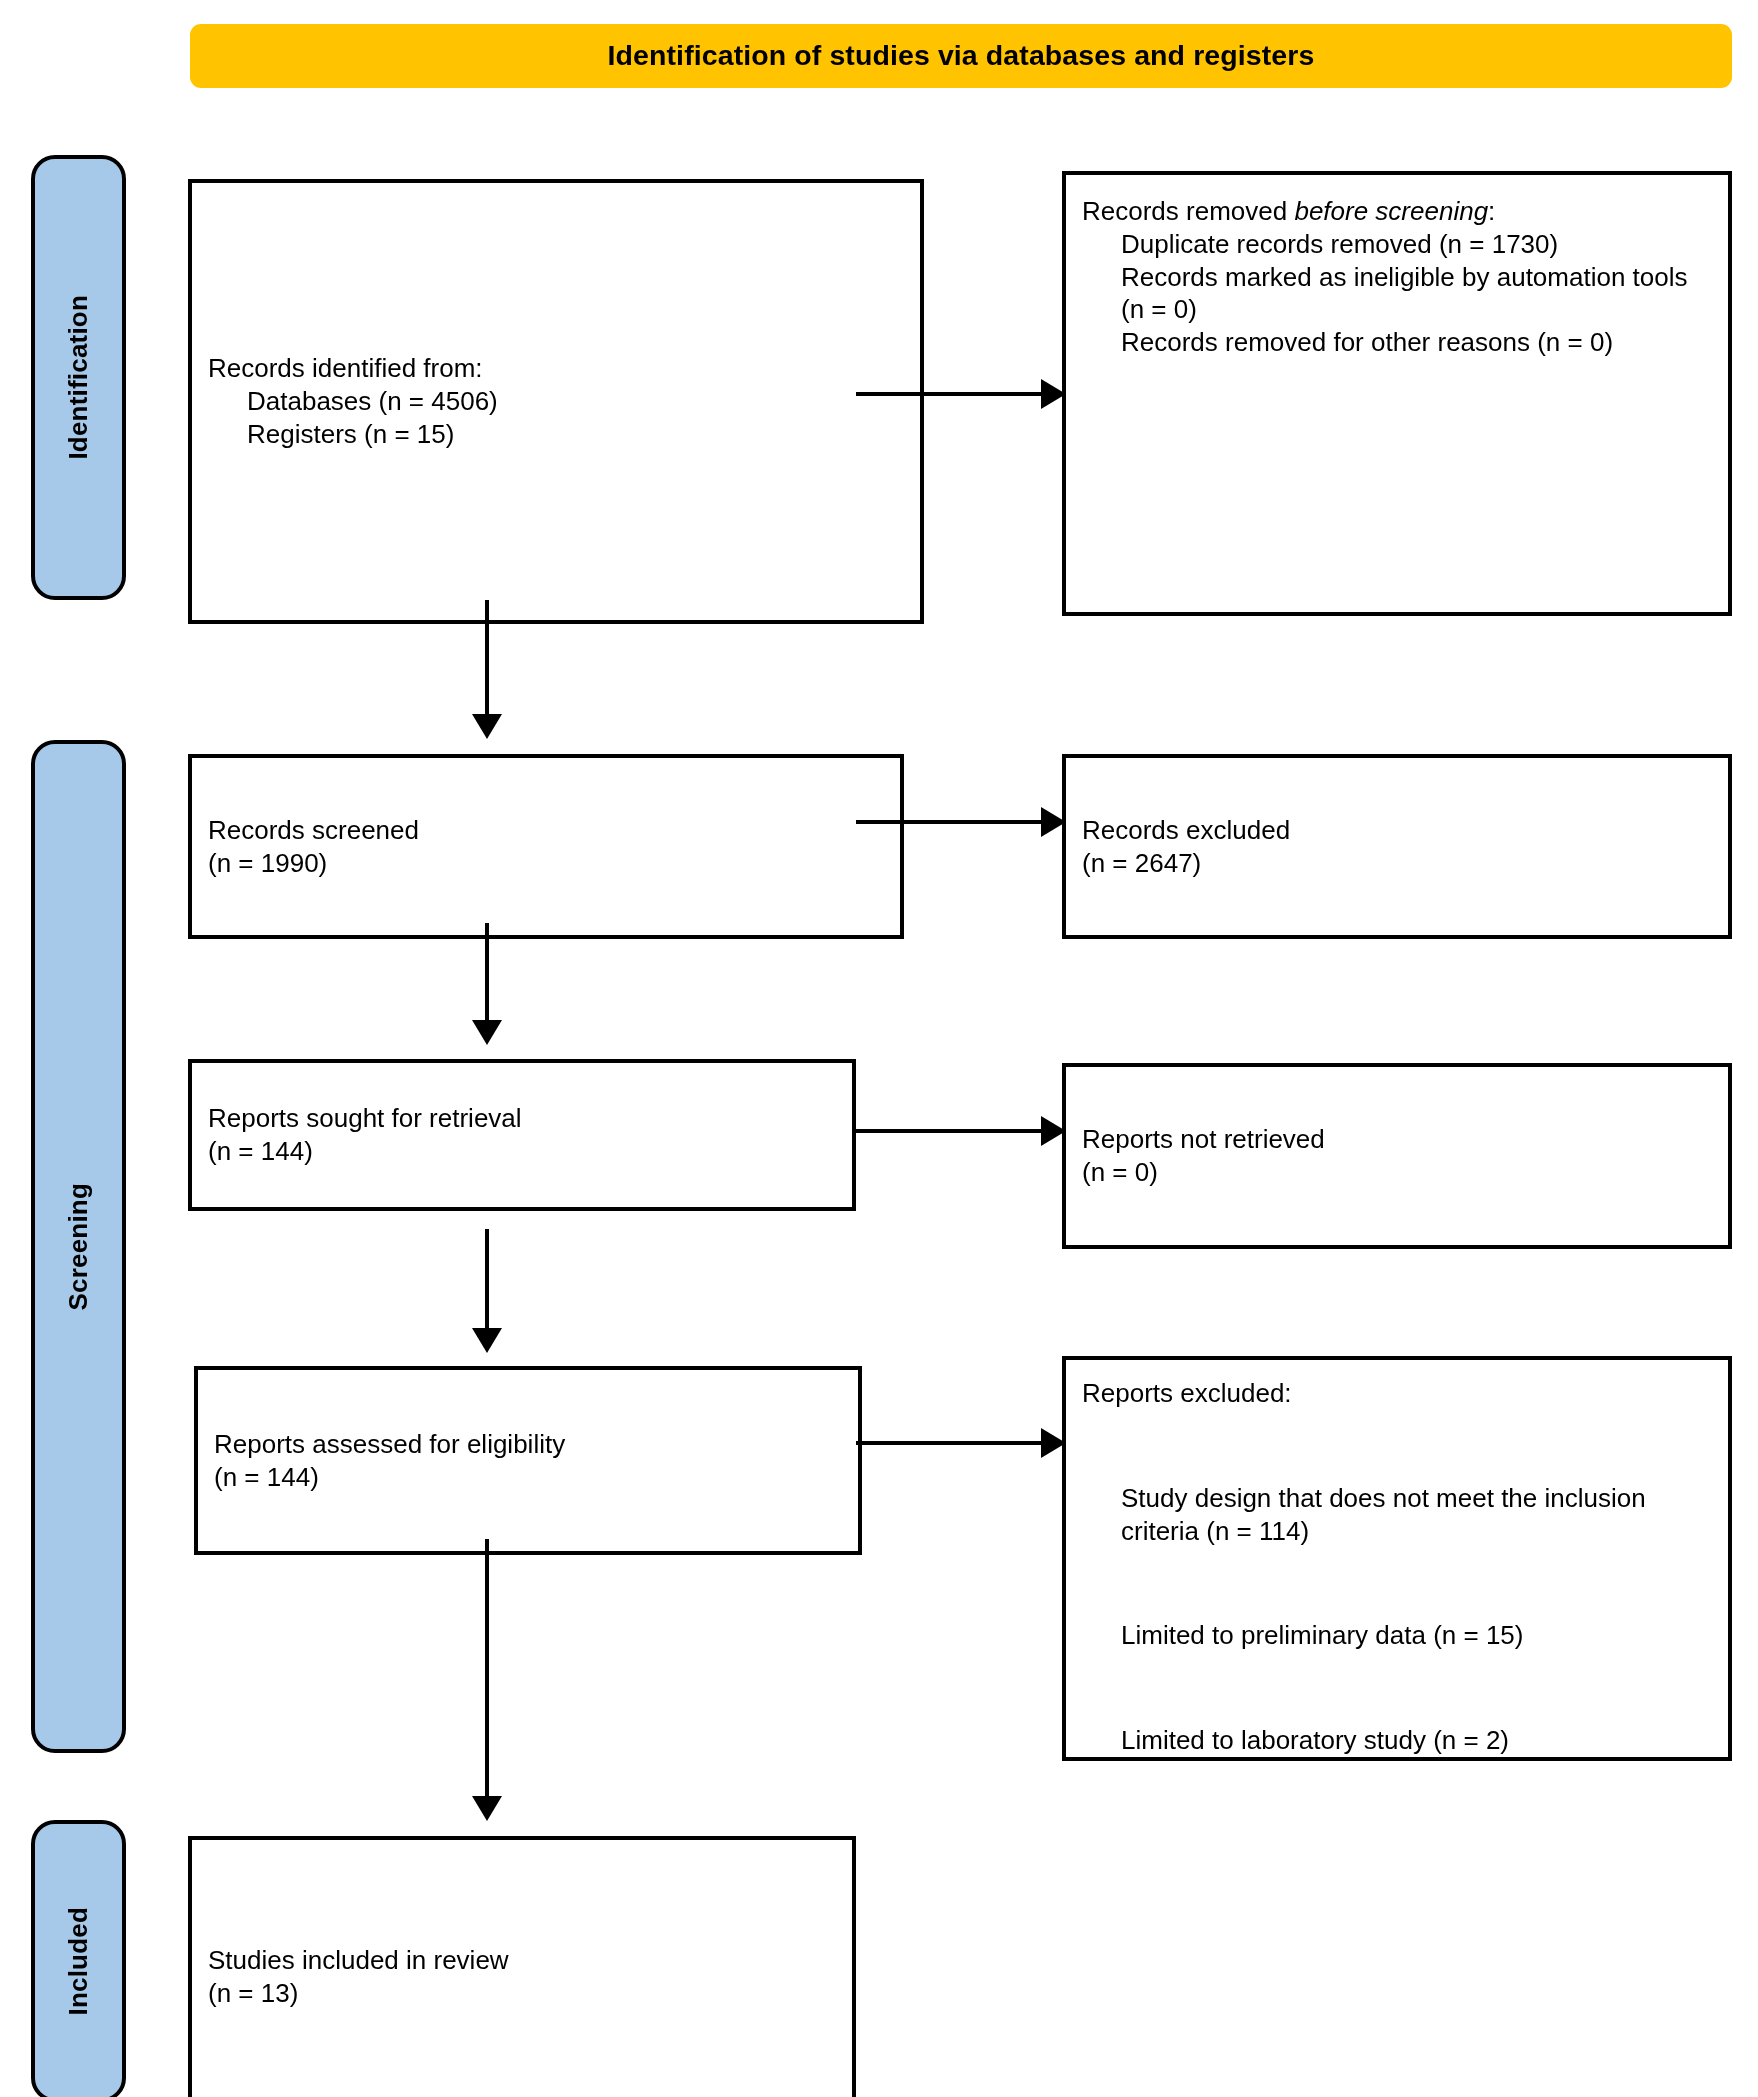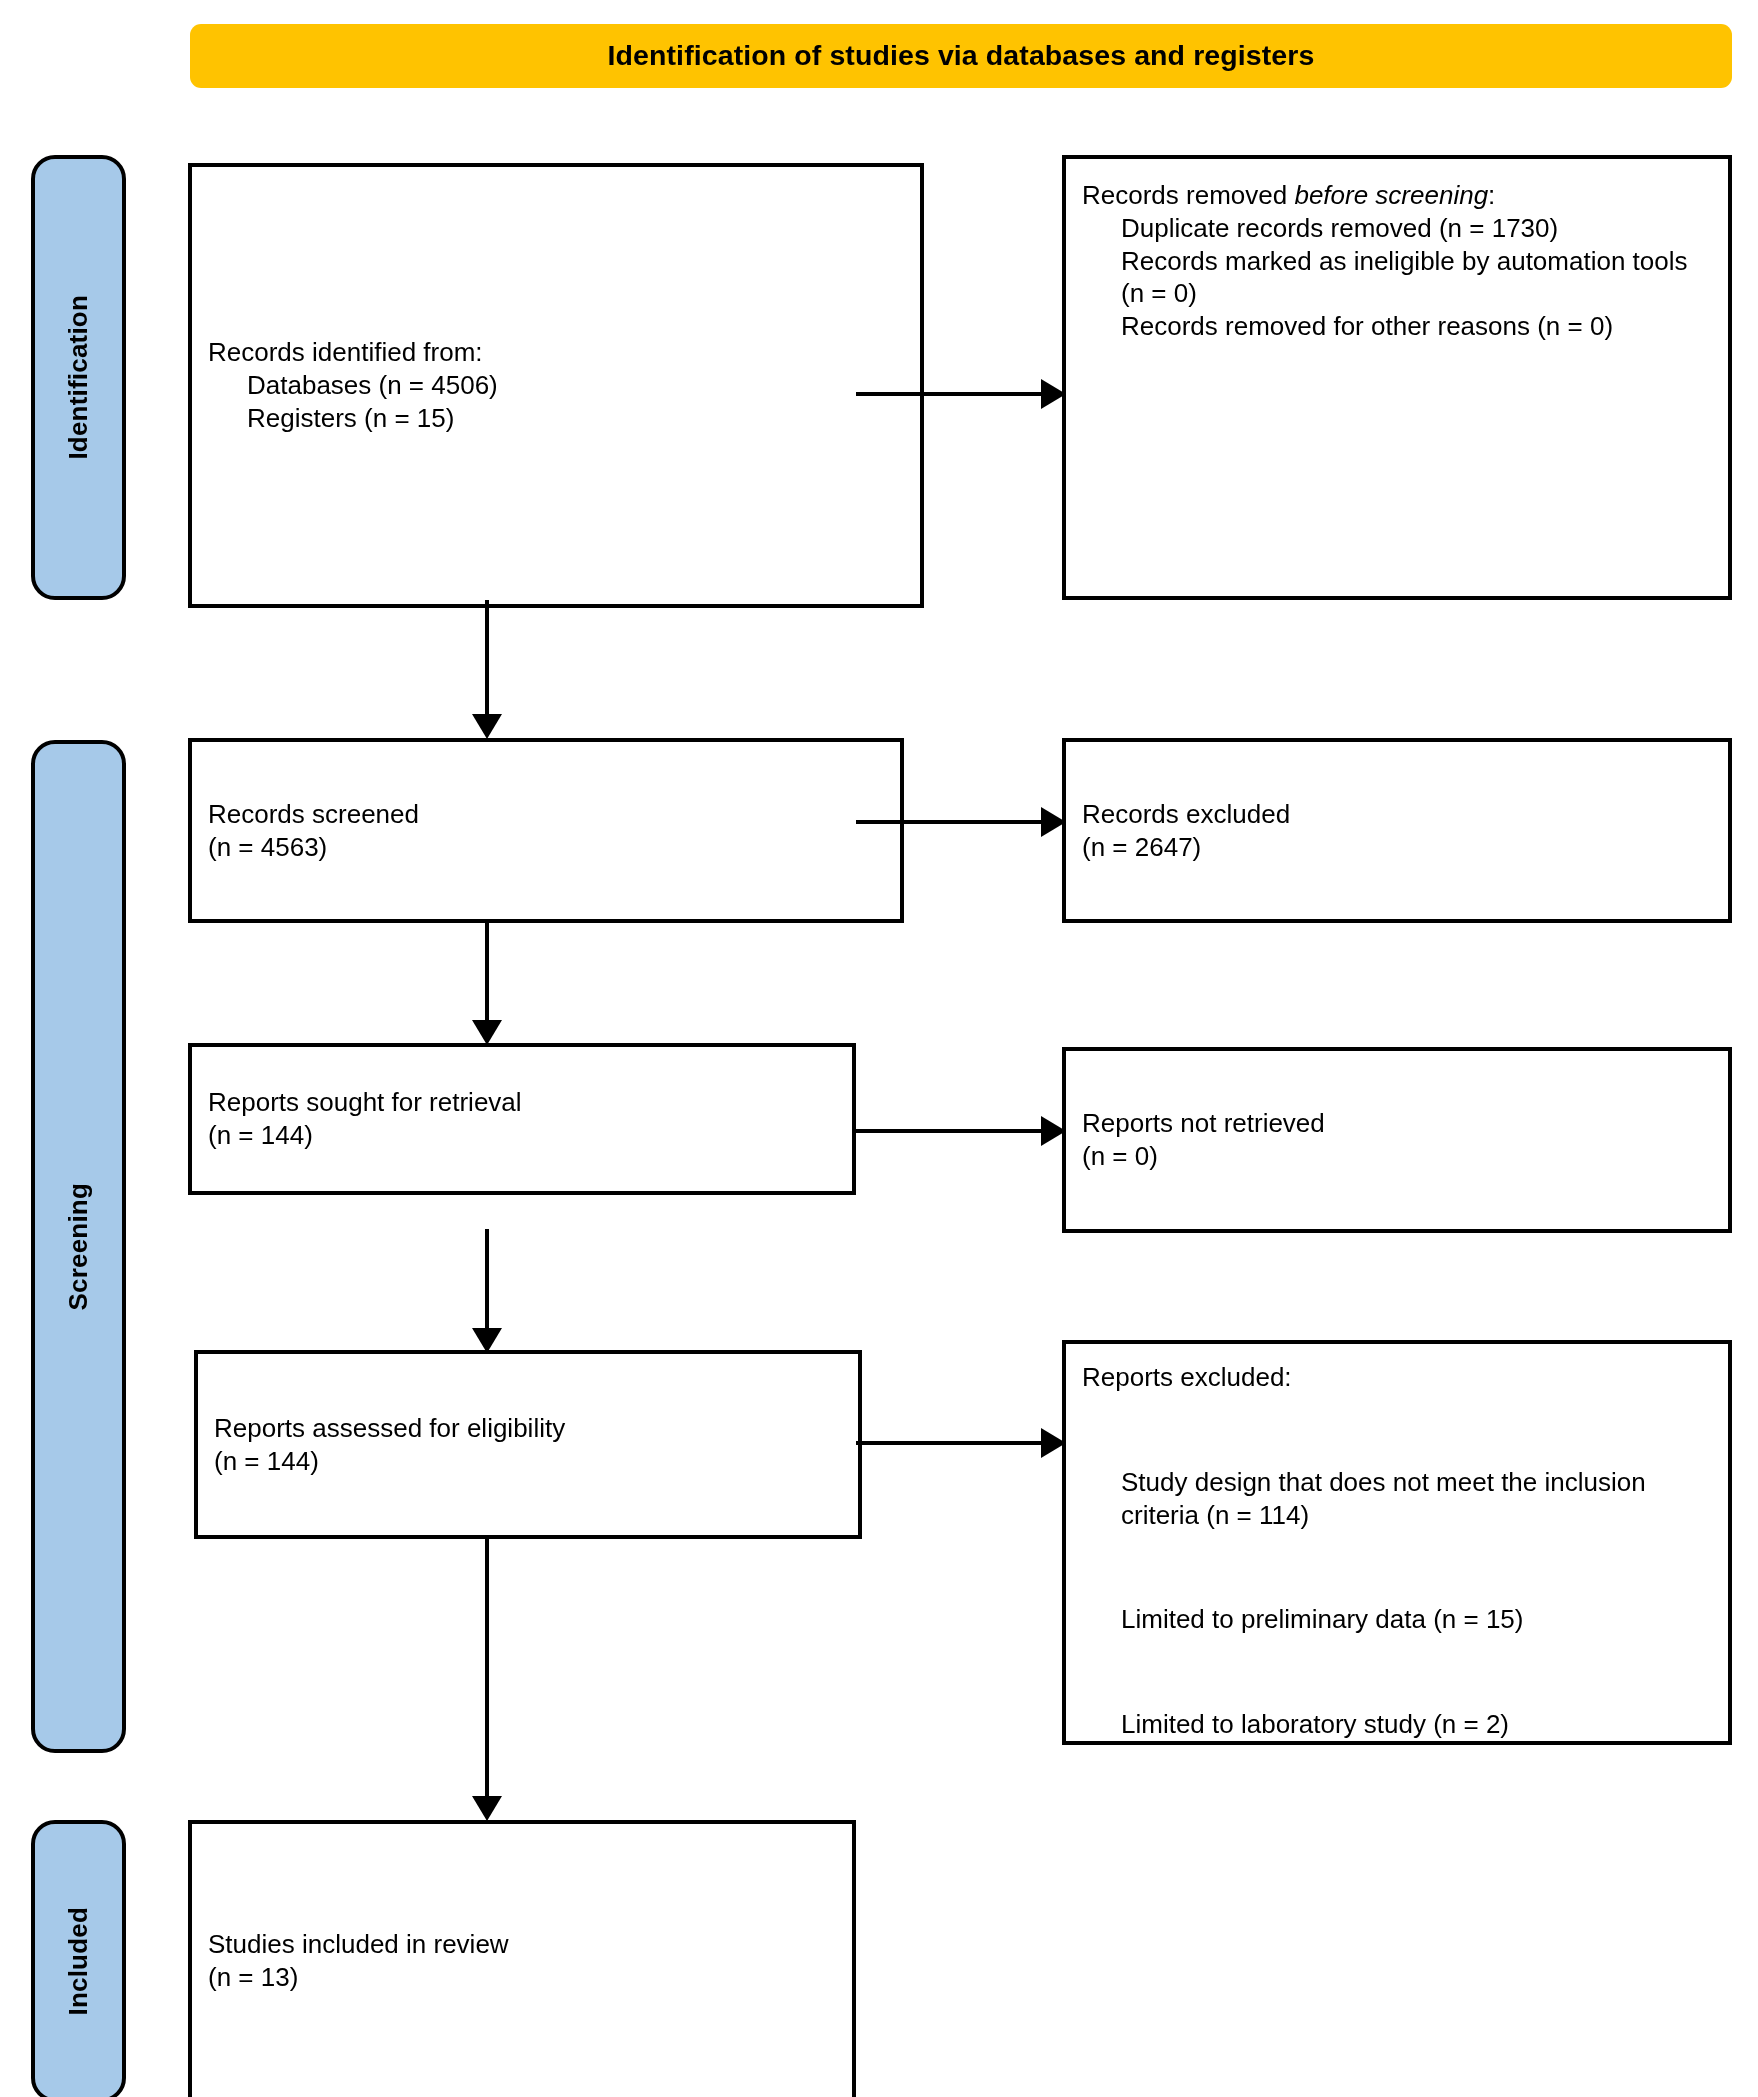--- a/index.html
+++ b/index.html
@@ -65,20 +65,21 @@
   
   .flow-box {
     position: absolute;
     background: #ffffff;
     border: 4.6px solid #000000;
     box-sizing: border-box;
     display: flex;
     flex-direction: column;
     justify-content: center;
     padding: 0 16px;
+    margin-top: 16px;
   }
   .flow-box .line {
     font-size: 26px;
     line-height: 1.26;
     color: #000000;
     white-space: pre-wrap;
   }
   .flow-box .line.indent {
     padding-left: 39px;
     text-indent: 0;
@@ -168,21 +169,21 @@
     <div class="head" style="left:185px;"></div>
   </div>
 
   <div class="arrow-v" style="left:487px; top:600px; height:138px;">
     <div class="shaft" style="height:114px;"></div>
     <div class="head" style="top:114px;"></div>
   </div>
 
   <div class="flow-box" style="left:188px; top:738px; width:716px; height:185px;">
     <div class="line">Records screened</div>
-    <div class="line">(n = 4563)</div>
+    <div class="line">(n = 1990)</div>
   </div>
 
   <div class="flow-box" style="left:1062px; top:738px; width:670px; height:185px;">
     <div class="line">Records excluded</div>
     <div class="line">(n = 2647)</div>
   </div>
 
   <div class="arrow-h" style="left:856px; top:822px; width:210px;">
     <div class="shaft" style="width:185px;"></div>
     <div class="head" style="left:185px;"></div>

